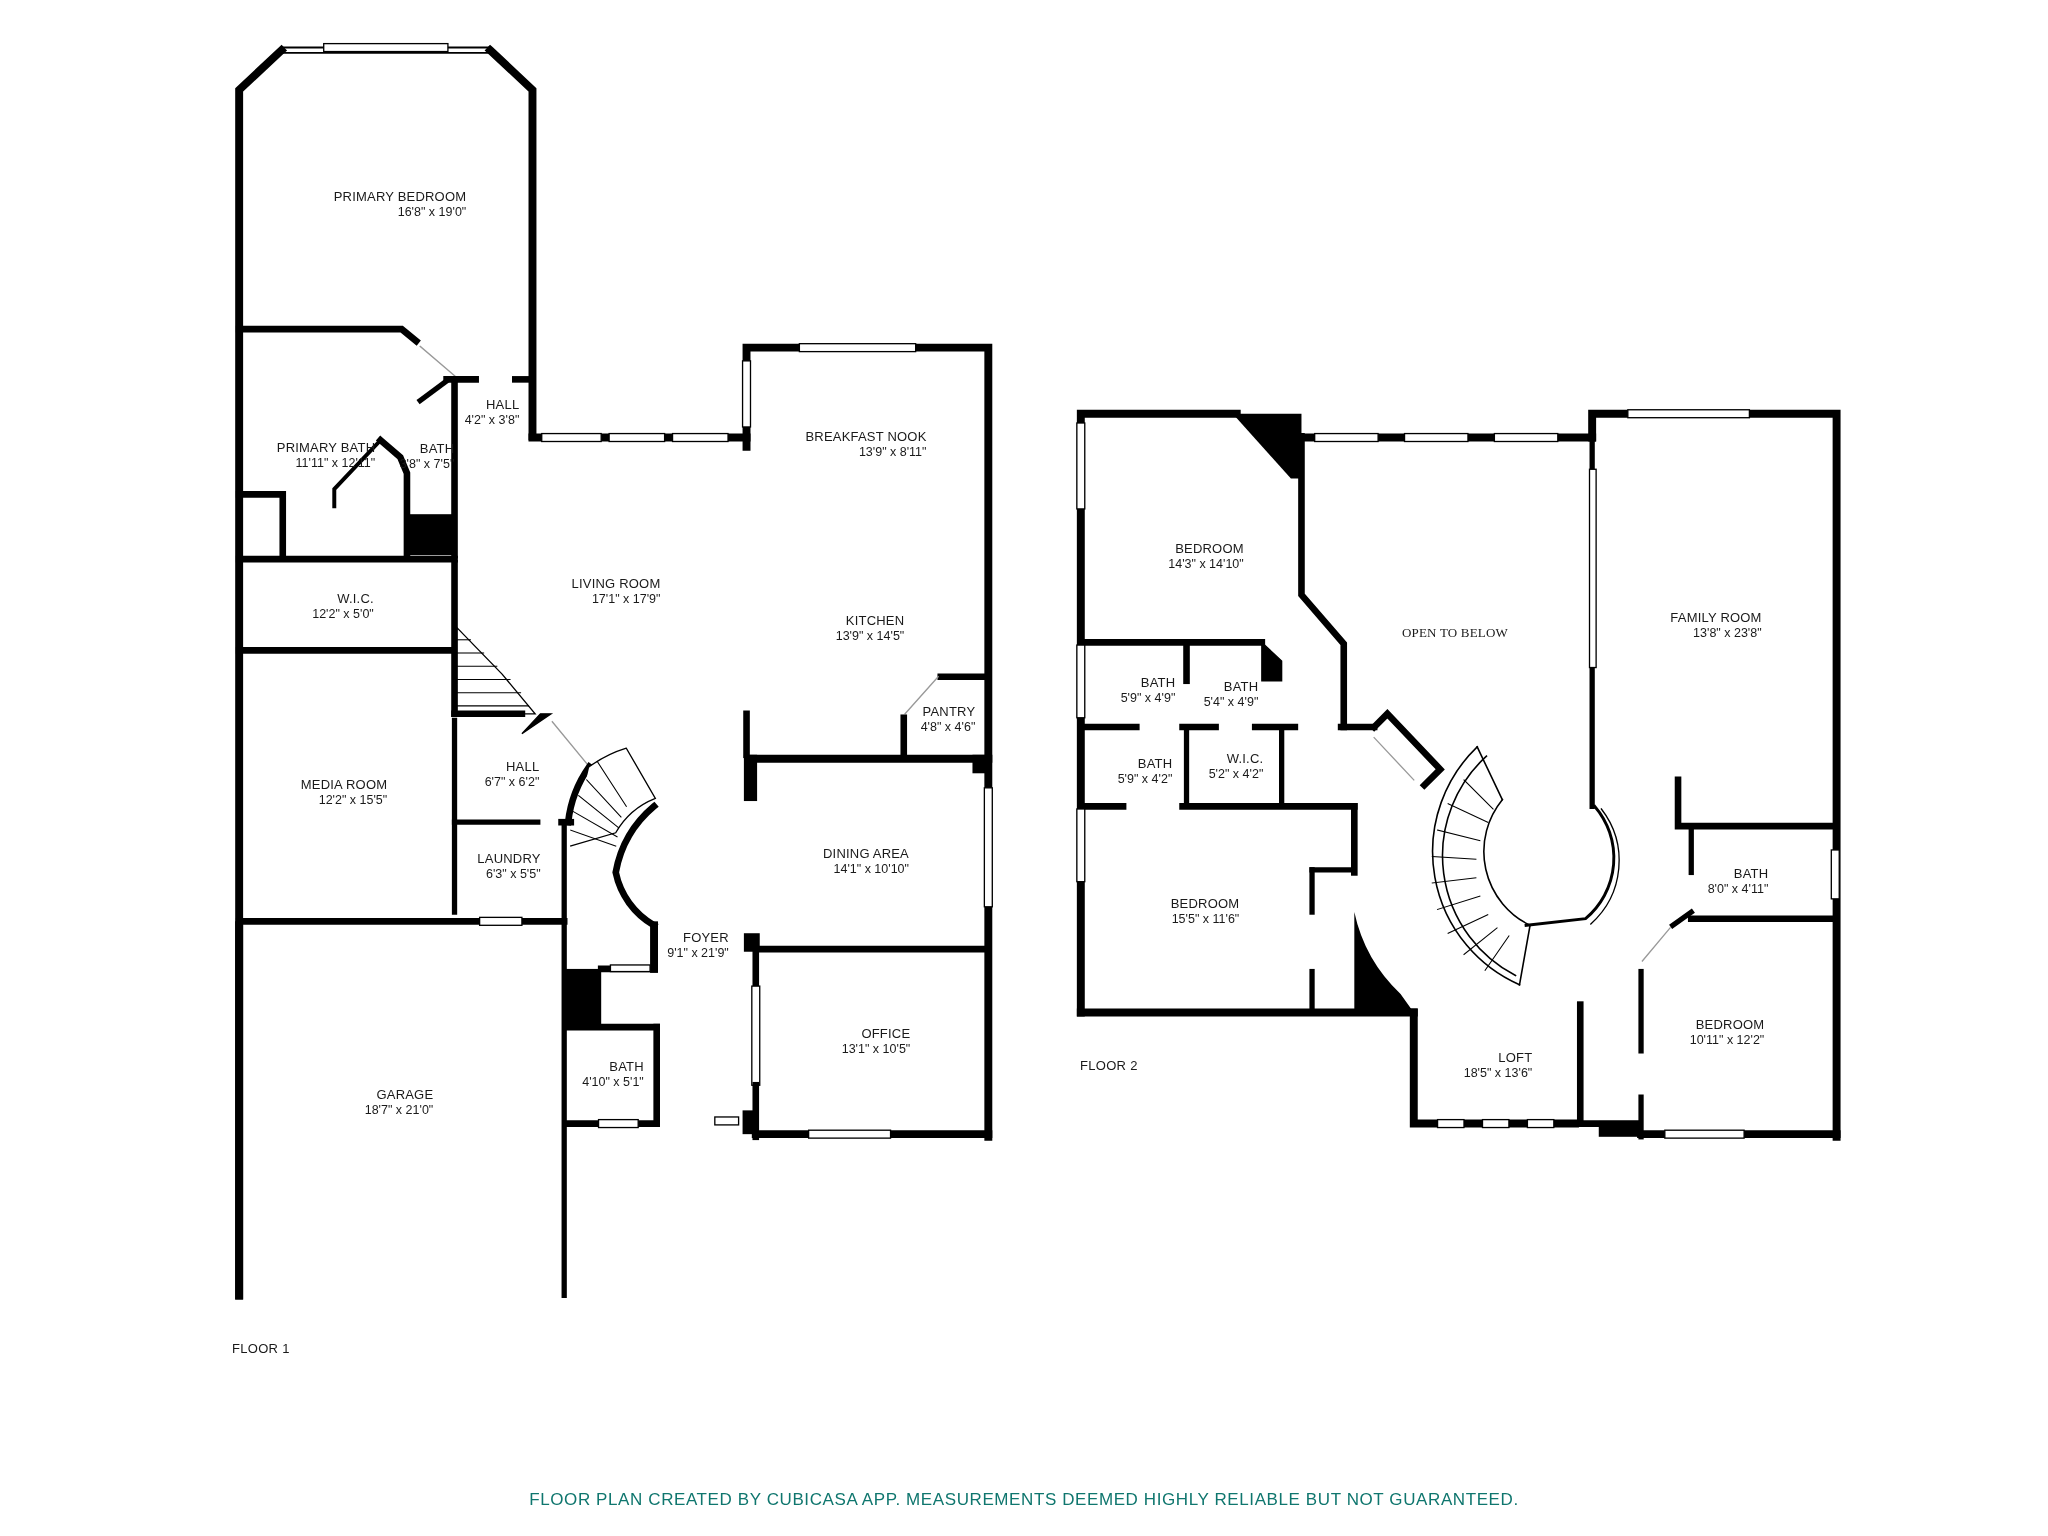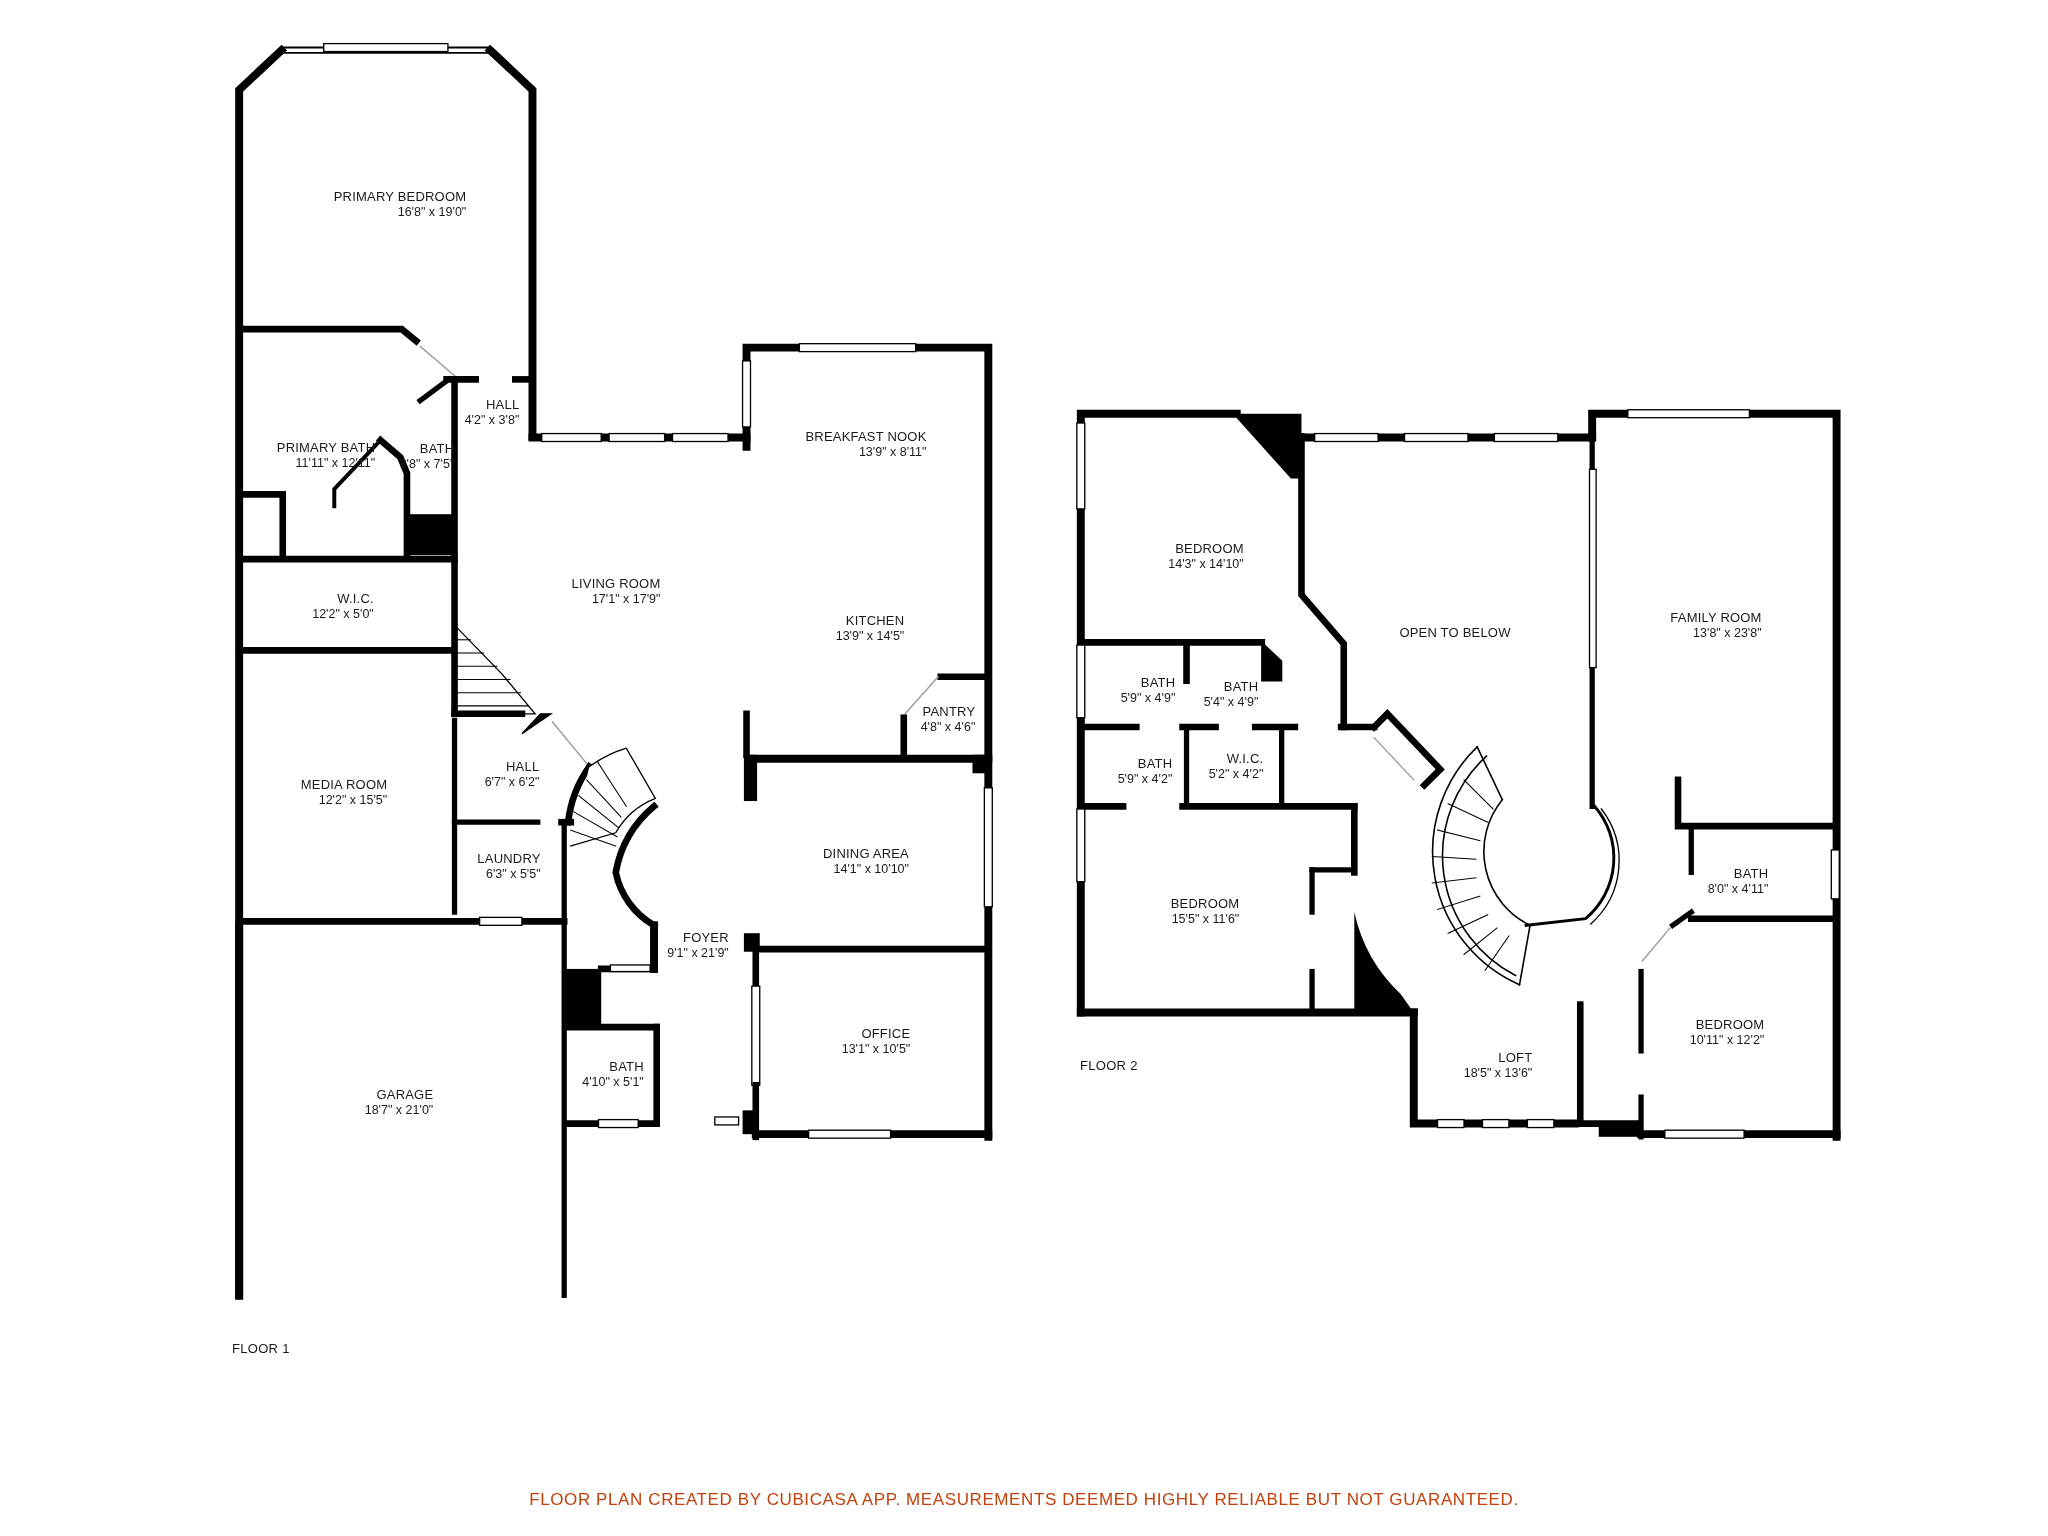--- a/index.html
+++ b/index.html
@@ -2,21 +2,21 @@
 <html><head>
 <meta charset="utf-8">
 <style>
   html, body { margin:0; padding:0; background:#ffffff; }
   body { width:2048px; height:1536px; position:relative; overflow:hidden; font-family:"Liberation Sans", sans-serif; color:#1a1a1a; }
   #plan { position:absolute; left:0; top:0; width:2048px; height:1536px; }
   .room-label { position:absolute; transform:translate(-50%,-50%); text-align:right; white-space:nowrap; line-height:1.25; }
   .room-name { display:block; font-size:13px; letter-spacing:0.2px; }
   .room-dim { display:block; font-size:12.5px; }
   .floor-label { position:absolute; font-size:13px; letter-spacing:0.3px; }
-  .disclaimer { position:absolute; left:50%; top:1500px; transform:translate(-50%,-50%); font-size:17px; color:#c2410c; letter-spacing:0.6px; white-space:nowrap; }
+  .disclaimer { position:absolute; left:50%; top:1500px; transform:translate(-50%,-50%); font-size:17px; color:#0f766e; letter-spacing:0.6px; white-space:nowrap; }
 </style>
 </head>
 <body>
 
 <svg id="plan" viewBox="0 0 1550 1162" preserveAspectRatio="none" xmlns="http://www.w3.org/2000/svg">
   <g fill="none" stroke="#000" stroke-linecap="square" stroke-linejoin="miter">
 
     <g>
 
       <polyline stroke-width="6" points="181,980 181,68 213,38"></polyline>
@@ -264,21 +264,21 @@
       <span class="room-dim">13'1" x 10'5"</span>
     </div>
     <div class="room-label" style="left: 399px; top: 1103px;">
       <span class="room-name">GARAGE</span>
       <span class="room-dim">18'7" x 21'0"</span>
     </div>
     <div class="room-label" style="left: 1206px; top: 557px;">
       <span class="room-name">BEDROOM</span>
       <span class="room-dim">14'3" x 14'10"</span>
     </div>
-    <div class="room-label" style="left: 1455px; top: 633px;">
+    <div class="room-label" style="left: 1455px; top: 633px; font-family: Liberation Serif, serif;">
       <span class="room-name">OPEN TO BELOW</span>
     </div>
     <div class="room-label" style="left: 1716px; top: 626px;">
       <span class="room-name">FAMILY ROOM</span>
       <span class="room-dim">13'8" x 23'8"</span>
     </div>
     <div class="room-label" style="left: 1148px; top: 691px;">
       <span class="room-name">BATH</span>
       <span class="room-dim">5'9" x 4'9"</span>
     </div>

